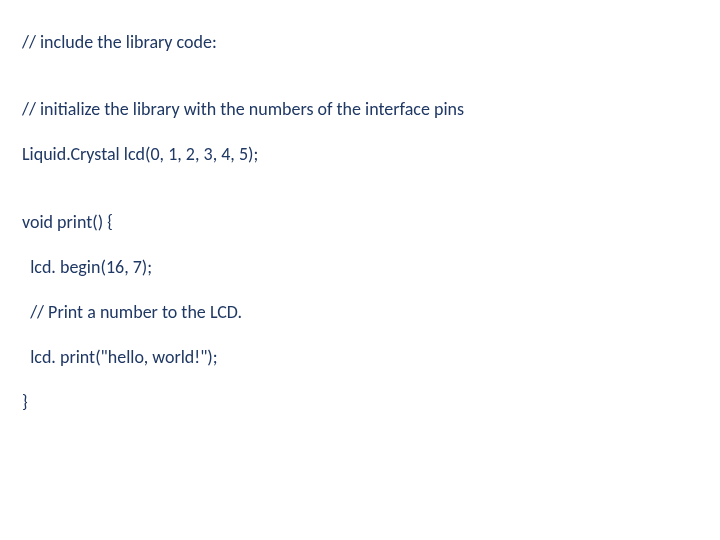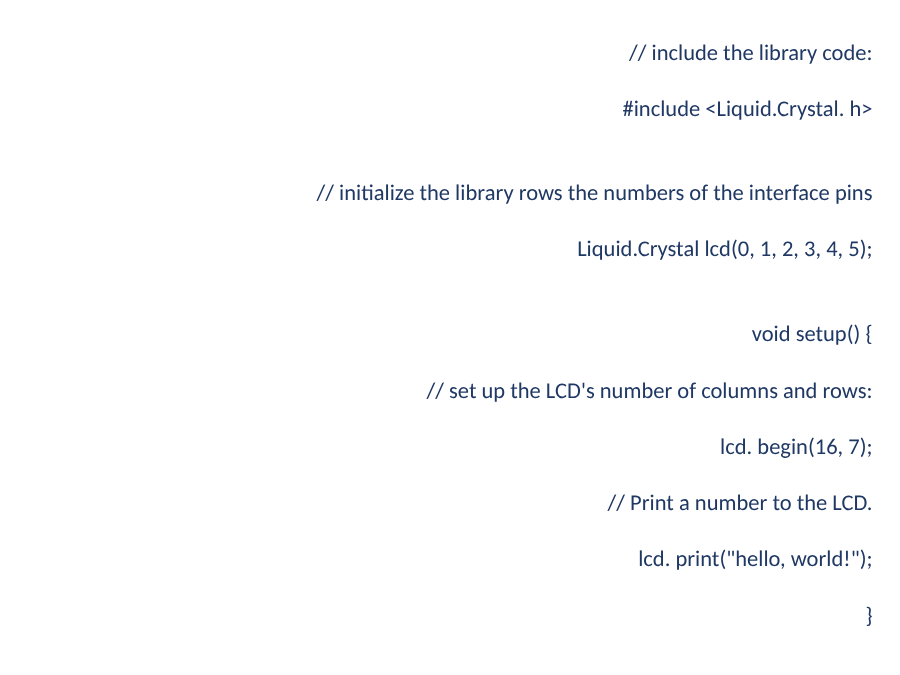--- a/index.html
+++ b/index.html
@@ -11,34 +11,32 @@
     font-family: Calibri, "Segoe UI", Arial, sans-serif;
     font-size: 18px;
     color: #1f3864;
     line-height: 1.25;
     overflow: hidden;
   }
   .page {
     padding: 8px 22px;
     white-space: pre;
   }
-  .line { display: block; text-align: right; }
+  .line { display: block; }
 </style>
 </head>
 <body>
 
 <div class="page">
 <span class="line">// include the library code:</span>
-<span class="line">#include &lt;Liquid.Crystal. h&gt;</span>
 <span class="line"></span>
-<span class="line">// initialize the library rows the numbers of the interface pins</span>
+<span class="line">// initialize the library with the numbers of the interface pins</span>
 <span class="line">Liquid.Crystal lcd(0, 1, 2, 3, 4, 5);</span>
 <span class="line"></span>
-<span class="line">void setup() {</span>
-<span class="line">  // set up the LCD's number of columns and rows:</span>
+<span class="line">void print() {</span>
 <span class="line">  lcd. begin(16, 7);</span>
 <span class="line">  // Print a number to the LCD.</span>
 <span class="line">  lcd. print("hello, world!");</span>
 <span class="line">}</span>
 <span class="line"></span>
 
 
 
 
 

